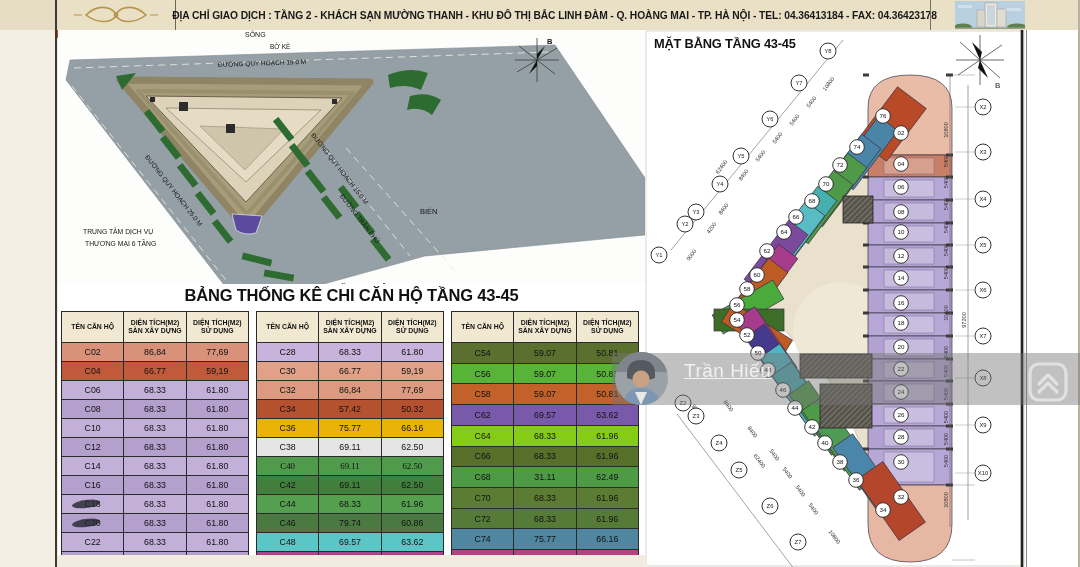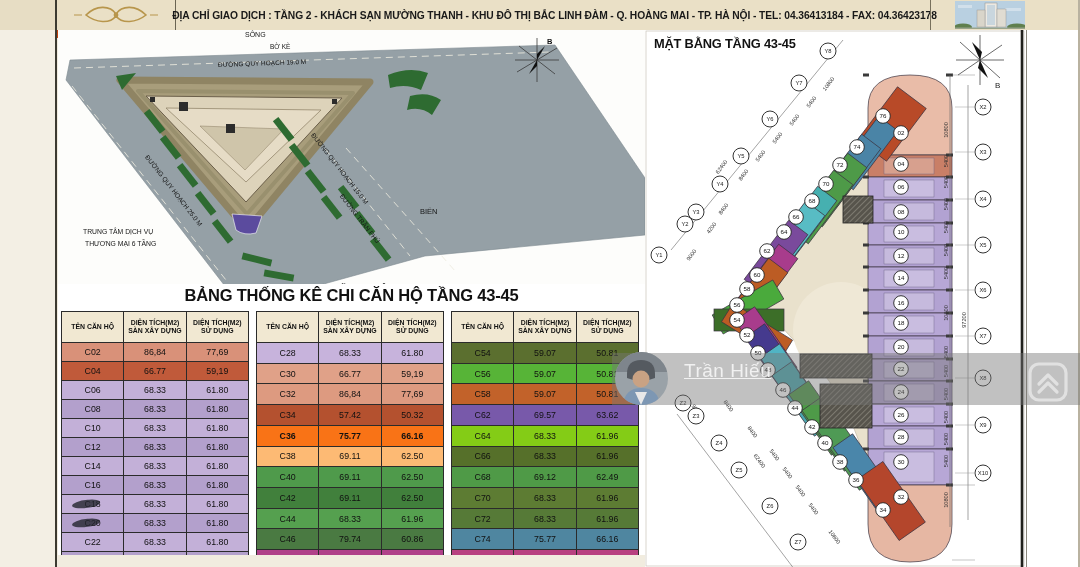--- a/index.html
+++ b/index.html
@@ -259,49 +259,54 @@
             <tr style="background: rgb(221, 154, 128);">
               <td class="namecell">C32</td>
               <td>86,84</td>
               <td>77,69</td>
             </tr>
             <tr style="background: rgb(180, 81, 47);">
               <td class="namecell">C34</td>
               <td>57.42</td>
               <td>50.32</td>
             </tr>
-            <tr style="background: #f97316; font-weight: bold;">
+            <tr style="background: #eab308;">
               <td class="namecell">C36</td>
               <td>75.77</td>
               <td>66.16</td>
             </tr>
-            <tr style="background: #fdba74;">
+            <tr style="background: #e5e5e5;">
               <td class="namecell">C38</td>
               <td>69.11</td>
               <td>62.50</td>
             </tr>
-            <tr style="background: rgb(79, 154, 75);">
+            <tr style="background: rgb(79, 154, 75); font-family: Liberation Serif, serif;">
               <td class="namecell">C40</td>
               <td>69.11</td>
               <td>62.50</td>
             </tr>
             <tr style="background: rgb(65, 128, 60); padding-left: 8px;">
               <td class="namecell">C42</td>
               <td>69.11</td>
               <td>62.50</td>
             </tr>
             <tr style="background: rgb(85, 160, 79);">
               <td class="namecell">C44</td>
               <td>68.33</td>
               <td>61.96</td>
             </tr>
             <tr style="background: rgb(74, 122, 66);">
               <td class="namecell">C46</td>
               <td>79.74</td>
               <td>60.86</td>
+            </tr>
+            <tr style="background: rgb(92, 198, 198);">
+              <td class="namecell">C48</td>
+              <td>69.57</td>
+              <td>63.62</td>
             </tr>
             <tr style="background: rgb(176, 64, 137);">
               <td class="namecell">C50</td>
               <td>59.07</td>
               <td>50.81</td>
             </tr>
           </tbody>
         </table>
         <table class="stat">
           <thead>
@@ -345,21 +350,21 @@
               <td>68.33</td>
               <td>61.96</td>
             </tr>
             <tr style="background: rgb(86, 112, 42);">
               <td class="namecell">C66</td>
               <td>68.33</td>
               <td>61.96</td>
             </tr>
             <tr style="background: rgb(79, 154, 71);">
               <td class="namecell">C68</td>
-              <td>69.12</td>
+              <td>31.11</td>
               <td>62.49</td>
             </tr>
             <tr style="background: rgb(93, 124, 51);">
               <td class="namecell">C70</td>
               <td>68.33</td>
               <td>61.96</td>
             </tr>
             <tr style="background: rgb(86, 122, 55);">
               <td class="namecell">C72</td>
               <td>68.33</td>

